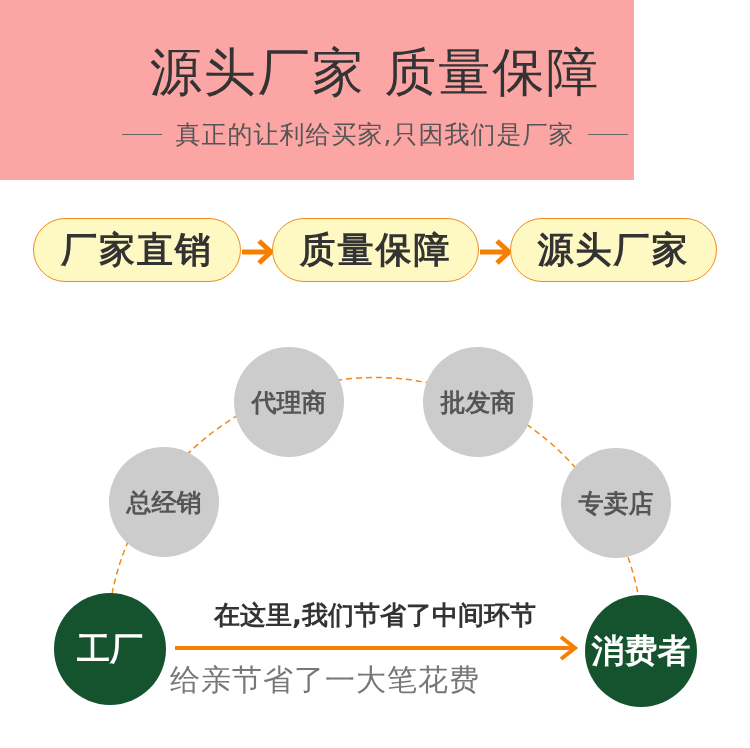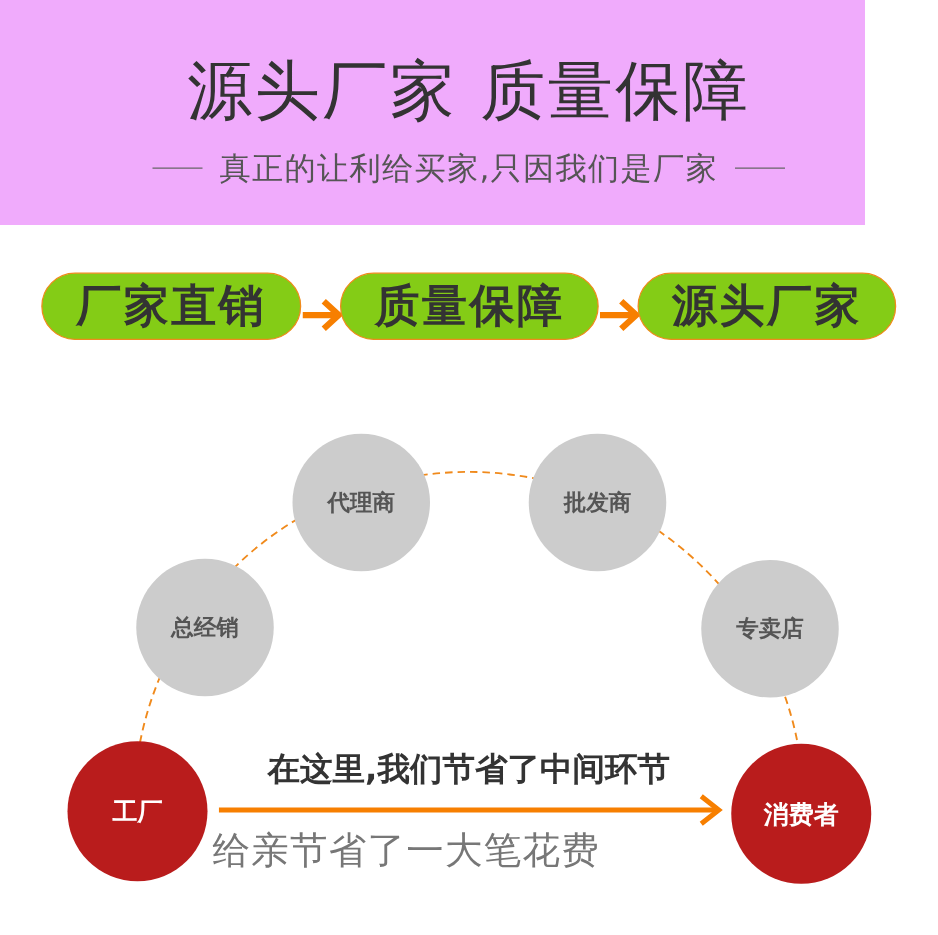--- a/index.html
+++ b/index.html
@@ -1,30 +1,30 @@
 <!DOCTYPE html>
 <html><head>
 <meta charset="utf-8">
 <style>
   * { margin:0; padding:0; box-sizing:border-box; }
   html, body { width:750px; height:748px; background:#ffffff; overflow:hidden; }
   body { position:relative; font-family:"DejaVu Sans", "Liberation Sans", sans-serif; }
-  .header { position:absolute; left:0; top:0; width:692px; height:180px; background:#f0abfc; }
+  .header { position:absolute; left:0; top:0; width:634px; height:180px; background:#fca5a5; }
   .title { position:absolute; left:0; top:38px; width:750px; text-align:center; font-size:52px; color:#333333; letter-spacing:2px; font-weight:normal; }
   .subtitle-row { position:absolute; left:0; top:118px; width:750px; display:flex; justify-content:center; align-items:center; gap:14px; }
   .subtitle-line { width:40px; height:1px; background:#666666; }
   .subtitle { font-size:25px; color:#555555; letter-spacing:1px; }
 
-  .step { position:absolute; top:218px; height:54px; border:1.5px solid #f08a1c; border-radius:34px; background:#84cc16; display:flex; align-items:center; justify-content:center; font-size:36px; font-weight:bold; color:#333333; letter-spacing:2px; }
+  .step { position:absolute; top:218px; height:64px; border:1.5px solid #f08a1c; border-radius:34px; background:#fef9c3; display:flex; align-items:center; justify-content:center; font-size:36px; font-weight:bold; color:#333333; letter-spacing:2px; }
   .arrow-step { position:absolute; top:237px; width:34px; height:30px; }
 
   .arc { position:absolute; left:0; top:0; width:750px; height:748px; pointer-events:none; }
 
-  .node { position:absolute; width:110px; height:110px; border-radius:50%; background:#cccccc; display:flex; align-items:center; justify-content:center; font-size:18px; font-weight:bold; color:#555555; }
-  .endpoint { position:absolute; width:112px; height:112px; border-radius:50%; background:#b91c1c; display:flex; align-items:center; justify-content:center; font-size:20px; font-weight:bold; color:#ffffff; }
+  .node { position:absolute; width:110px; height:110px; border-radius:50%; background:#cccccc; display:flex; align-items:center; justify-content:center; font-size:25px; font-weight:bold; color:#555555; }
+  .endpoint { position:absolute; width:112px; height:112px; border-radius:50%; background:#14532d; display:flex; align-items:center; justify-content:center; font-size:33px; font-weight:bold; color:#ffffff; }
 
   .main-line-text { position:absolute; left:170px; top:598px; width:410px; text-align:center; font-size:26px; font-weight:bold; color:#333333; }
   .main-arrow { position:absolute; left:175px; top:632px; width:410px; height:30px; }
   .main-sub-text { position:absolute; left:170px; top:660px; width:410px; text-align:left; font-size:30px; color:#777777; letter-spacing:1px; }
 </style>
 </head>
 <body>
 
 <div class="header">
   <div class="title">源头厂家 质量保障</div>

